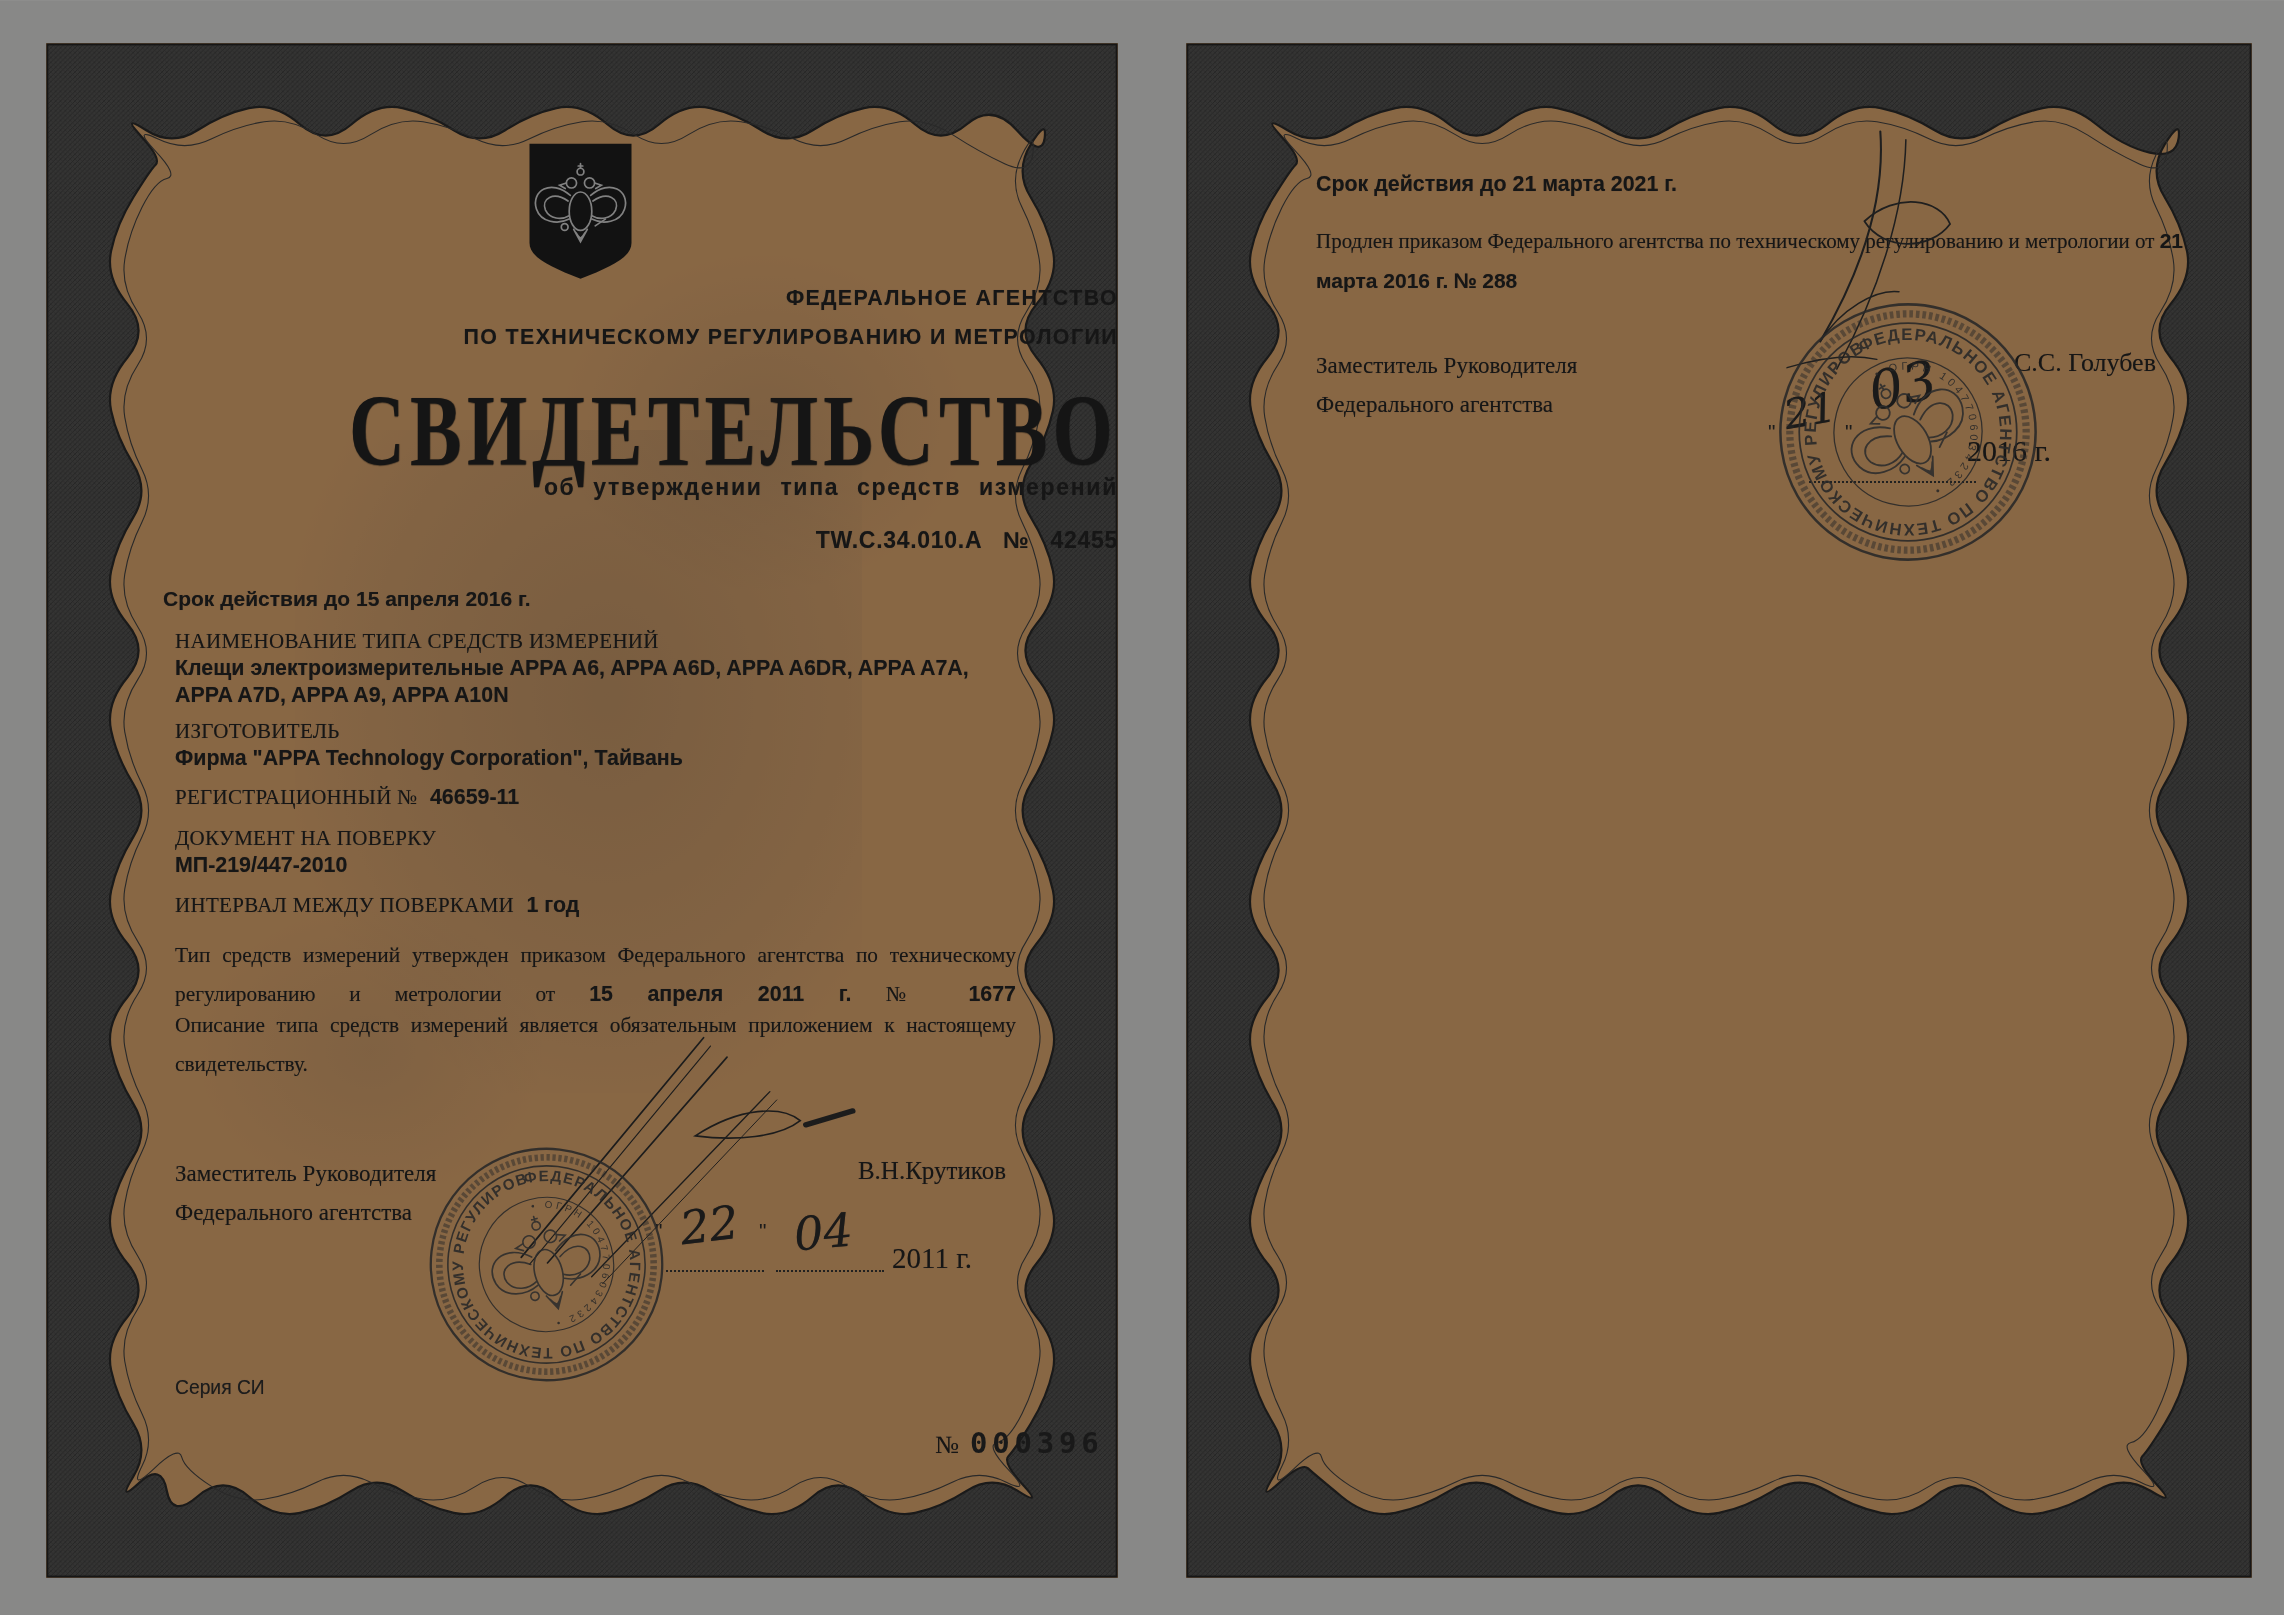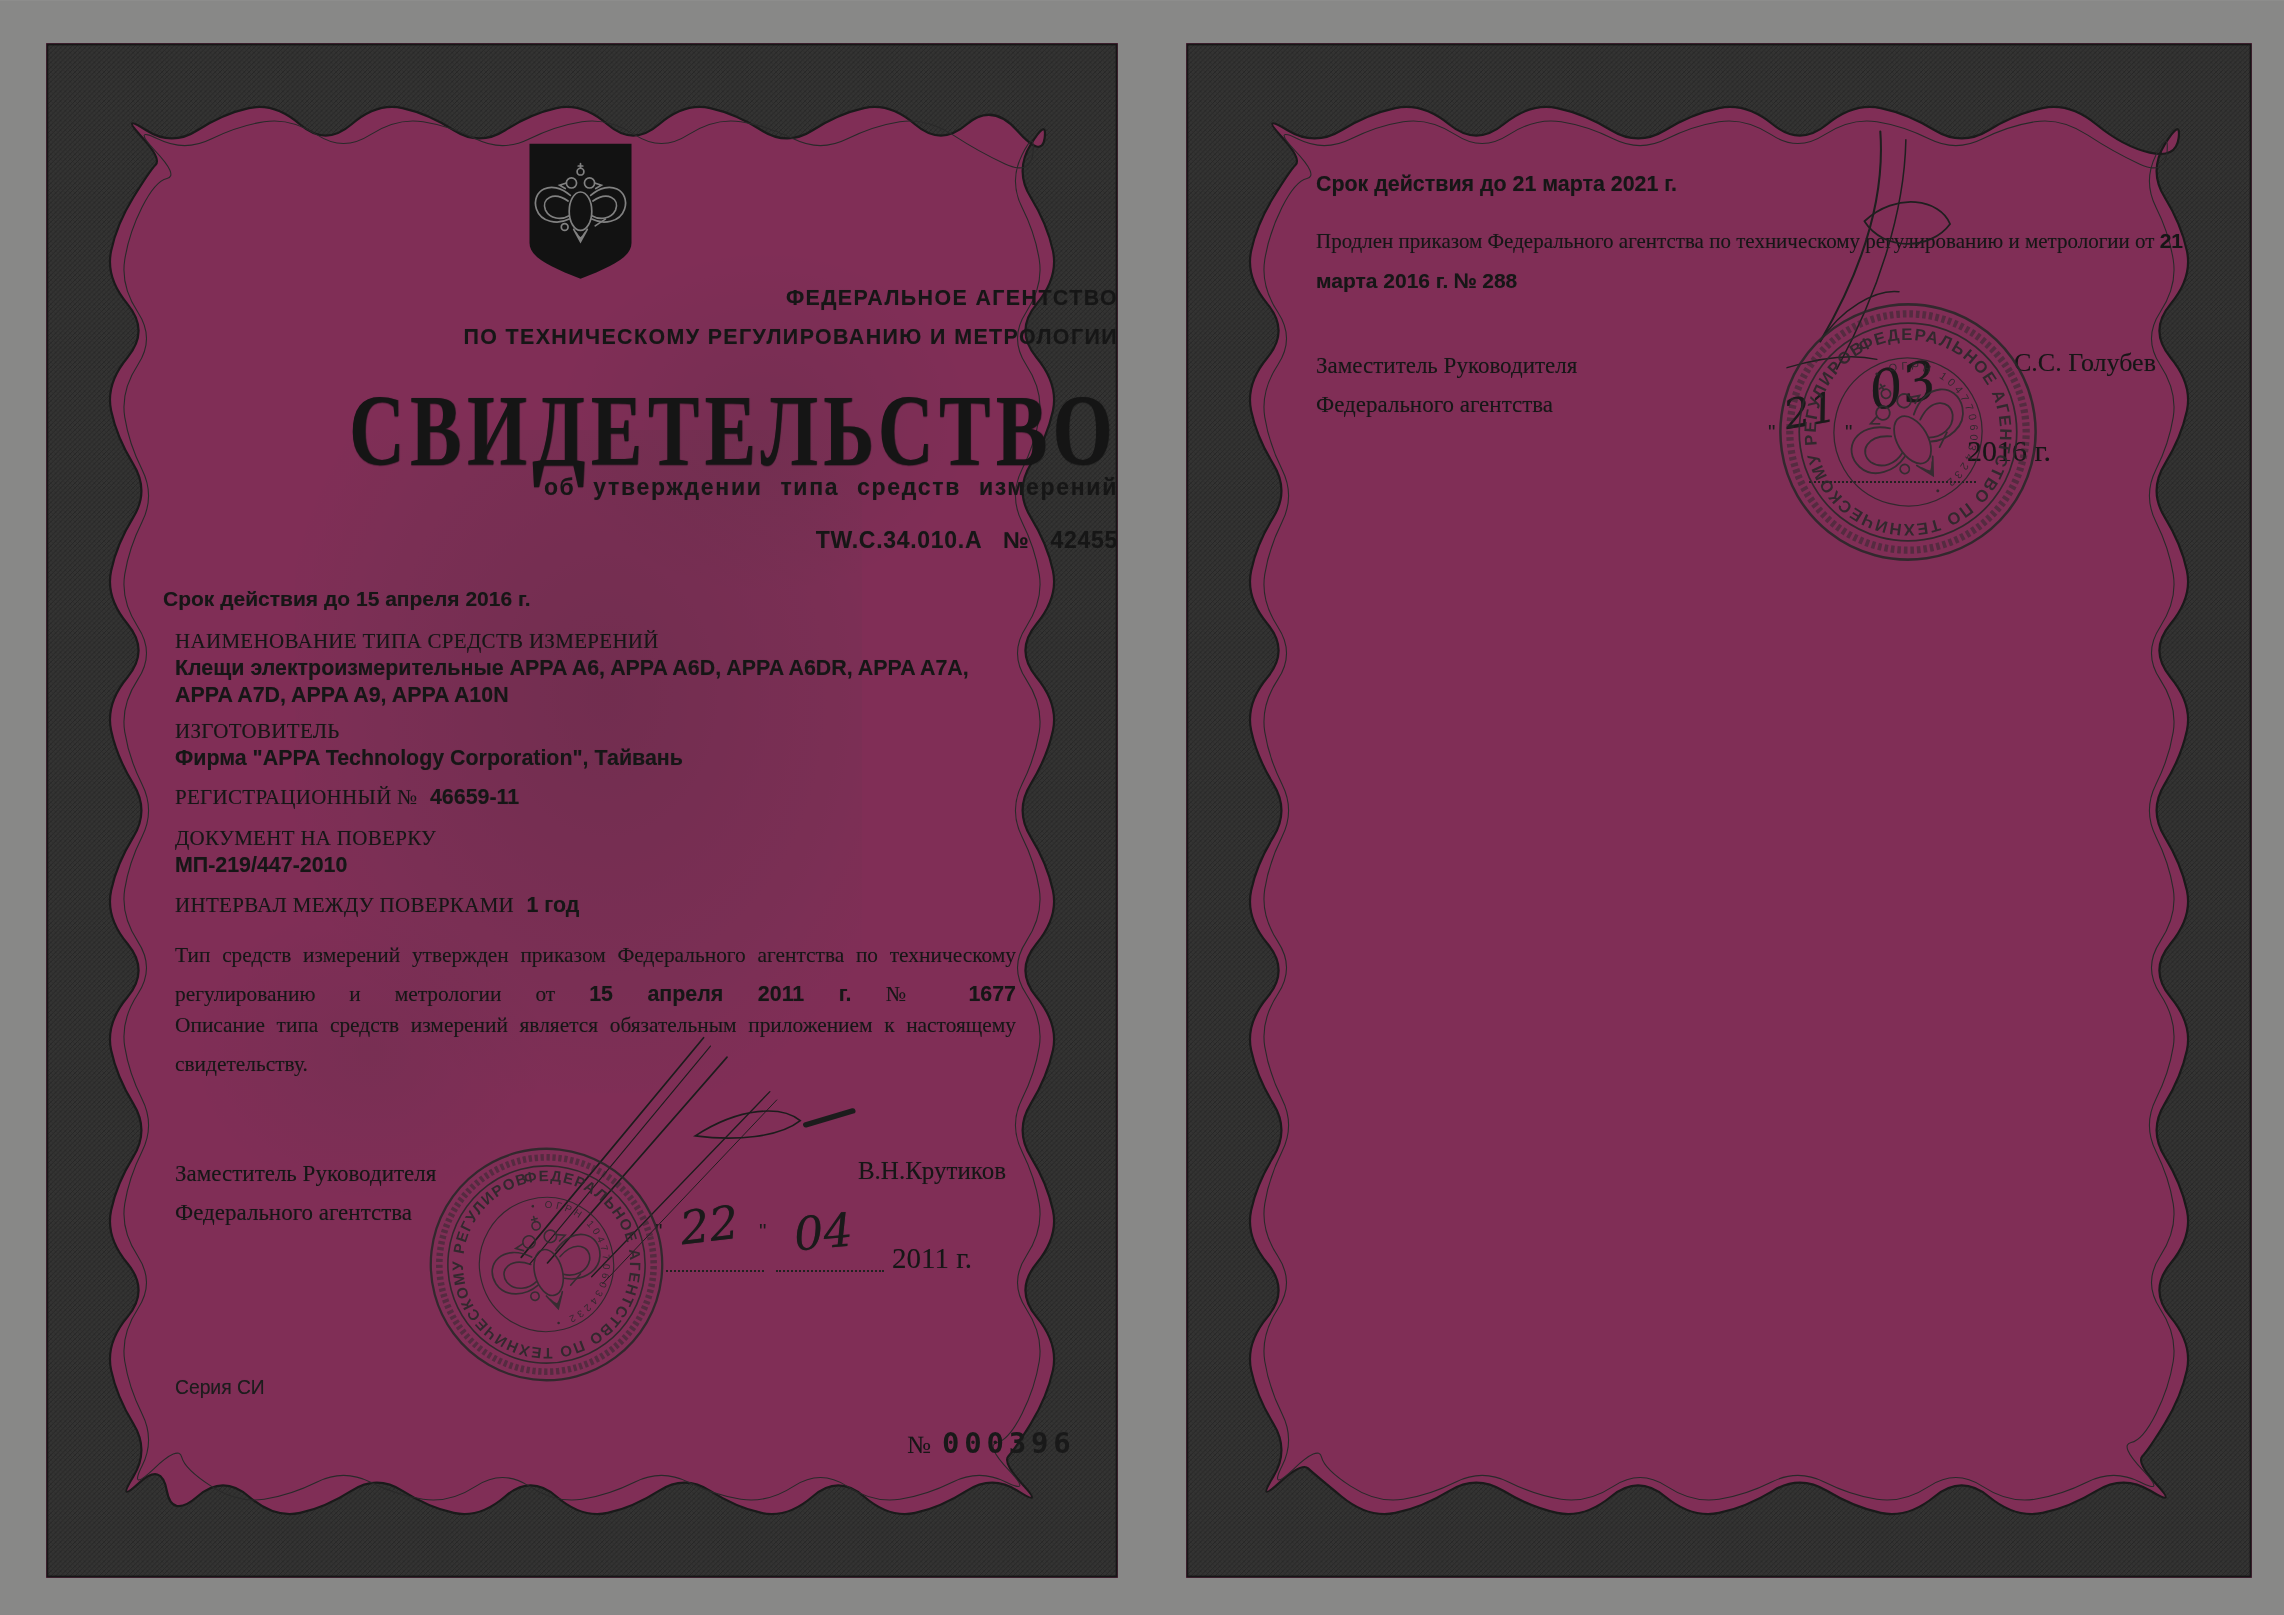--- a/index.html
+++ b/index.html
@@ -1,21 +1,21 @@
 <!DOCTYPE html>
 <html style="font-size:11px"><head>
 <meta charset="utf-8">
 <style>
   html,body{margin:0;padding:0;}
   body{
     width:2284px;height:1616px;position:relative;overflow:hidden;
     background:#fdfdfb;
     font-family:"Liberation Serif",serif;color:#1c1c1c;
   }
-  .page{position:absolute;background:#ec4899;}
+  .page{position:absolute;background:#fdba74;}
   #page1{left:46px;top:43px;width:1072px;height:1535px;}
   #page2{left:1186px;top:43px;width:1066px;height:1535px;}
   .border-svg{position:absolute;left:0;top:0;width:100%;height:100%;z-index:1;}
   .hw-svg{position:absolute;left:0;top:0;width:100%;height:100%;z-index:4;pointer-events:none;}
   .stamp-svg{position:absolute;z-index:5;opacity:.88;}
   .wm{position:absolute;z-index:2;pointer-events:none;}
   .content{position:absolute;z-index:3;}
   .abs{position:absolute;}
   .sans{font-family:"Liberation Sans",sans-serif;}
   .b{font-weight:bold;}
@@ -166,21 +166,21 @@
 
     <span class="abs quote" style="left:609px;top:1176px;">"</span>
     <span class="abs hw" style="left:634px;top:1155px;font-size:46px;transform:rotate(-7deg);">22</span>
     <span class="abs quote" style="left:713px;top:1176px;">"</span>
     <span class="abs hw" style="left:748px;top:1162px;font-size:46px;transform:rotate(-5deg);">04</span>
     <div class="abs dotline" style="left:620px;top:1226px;width:98px;"></div>
     <div class="abs dotline" style="left:730px;top:1226px;width:108px;"></div>
     <div class="abs ink yearline" style="left:846px;top:1199px;">2011 г.</div>
 
     <div class="abs sans ink series" style="left:129px;top:1334px;">Серия СИ</div>
-    <div class="abs" style="left:861px;top:1383px;">
+    <div class="abs" style="left:889px;top:1383px;">
       <span class="ink serialsign">№</span>
       <span class="serialno" style="margin-left:8.3px;">000396</span>
     </div>
   </div>
 
   <svg class="hw-svg" viewBox="0 0 1552 2222">
     <g fill="none" stroke="#242424" stroke-linecap="round">
       <path d="M688,1758 L952,1440" stroke-width="2.5"></path>
       <path d="M700,1768 L962,1452" stroke-width="1.6"></path>
       <path d="M726,1766 L986,1468" stroke-width="2.4"></path>

